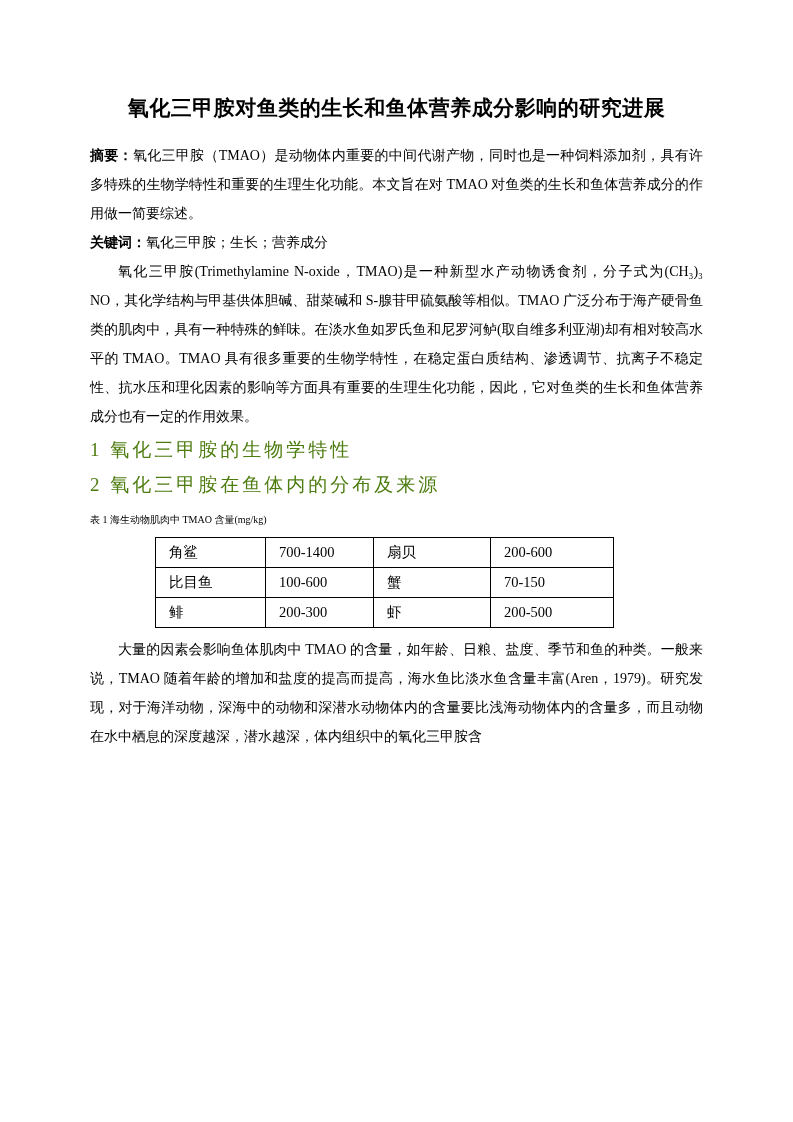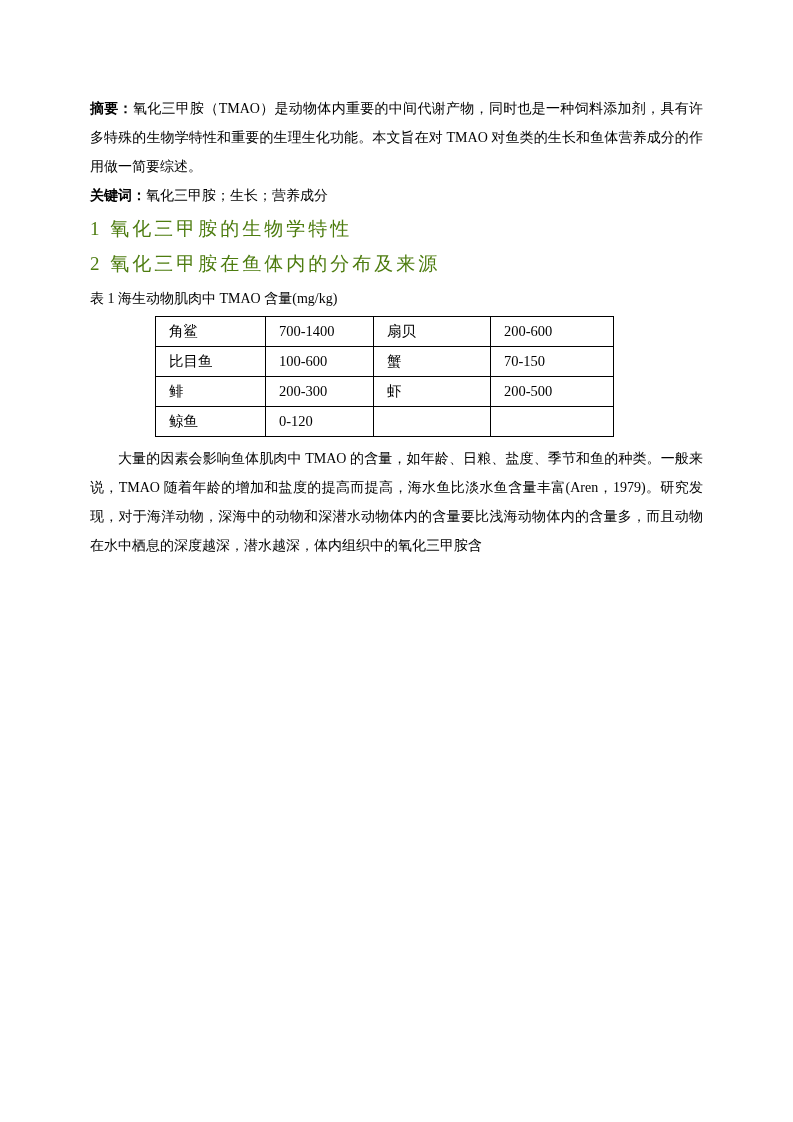--- a/index.html
+++ b/index.html
@@ -40,21 +40,21 @@
   }
   .sec-heading {
     font-size: 19px;
     font-weight: 400;
     letter-spacing: 3px;
     line-height: 28px;
     margin: 5px 0 7px 0;
     color: #4d7c0f;
   }
   .caption {
-    font-size: 14px;
+    font-size: 10px;
     line-height: 28px;
     margin-top: 2px;
   }
   table.tmao {
     border-collapse: collapse;
     table-layout: fixed;
     margin: 3px 0 7px 65px;
   }
   table.tmao td {
     border: 1px solid #000000;
@@ -65,25 +65,27 @@
     overflow: hidden;
     white-space: nowrap;
   }
   .closing { margin-top: 7px; }
 </style>
 </head>
 <body>
 
 <div class="page">
 
+  <h1 class="title">氧化三甲胺对鱼类的生长和鱼体营养成分影响的研究进展</h1>
 
   <p class="para"><span class="label">摘要：</span><span>氧化三甲胺（TMAO）是动物体内重要的中间代谢产物，同时也是一种饲料添加剂，具有许多特殊的生物学特性和重要的生理生化功能。本文旨在对 TMAO 对鱼类的生长和鱼体营养成分的作用做一简要综述。</span></p>
 
   <p class="para"><span class="label">关键词：</span><span>氧化三甲胺；生长；营养成分</span></p>
 
+  <p class="para indent">氧化三甲胺(Trimethylamine N-oxide，TMAO)是一种新型水产动物诱食剂，分子式为(CH₃)₃ NO，其化学结构与甲基供体胆碱、甜菜碱和 S-腺苷甲硫氨酸等相似。TMAO 广泛分布于海产硬骨鱼类的肌肉中，具有一种特殊的鲜味。在淡水鱼如罗氏鱼和尼罗河鲈(取自维多利亚湖)却有相对较高水平的 TMAO。TMAO 具有很多重要的生物学特性，在稳定蛋白质结构、渗透调节、抗离子不稳定性、抗水压和理化因素的影响等方面具有重要的生理生化功能，因此，它对鱼类的生长和鱼体营养成分也有一定的作用效果。</p>
 
   <h2 class="sec-heading">1 氧化三甲胺的生物学特性</h2>
 
 
   <h2 class="sec-heading">2 氧化三甲胺在鱼体内的分布及来源</h2>
 
 
   <p class="para caption">表 1 海生动物肌肉中 TMAO 含量(mg/kg)</p>
 
   <table class="tmao">
@@ -105,24 +107,18 @@
         <td>100-600</td>
         <td>蟹</td>
         <td>70-150</td>
       </tr>
       <tr>
         <td>鲱</td>
         <td>200-300</td>
         <td>虾</td>
         <td>200-500</td>
       </tr>
-      <tr>
-        <td>鲸鱼</td>
-        <td>0-120</td>
-        <td></td>
-        <td></td>
-      </tr>
     </tbody>
   </table>
 
   <p class="para indent closing">大量的因素会影响鱼体肌肉中 TMAO 的含量，如年龄、日粮、盐度、季节和鱼的种类。一般来说，TMAO 随着年龄的增加和盐度的提高而提高，海水鱼比淡水鱼含量丰富(Aren，1979)。研究发现，对于海洋动物，深海中的动物和深潜水动物体内的含量要比浅海动物体内的含量多，而且动物在水中栖息的深度越深，潜水越深，体内组织中的氧化三甲胺含</p>
 
 </div>
 
 </body></html>

